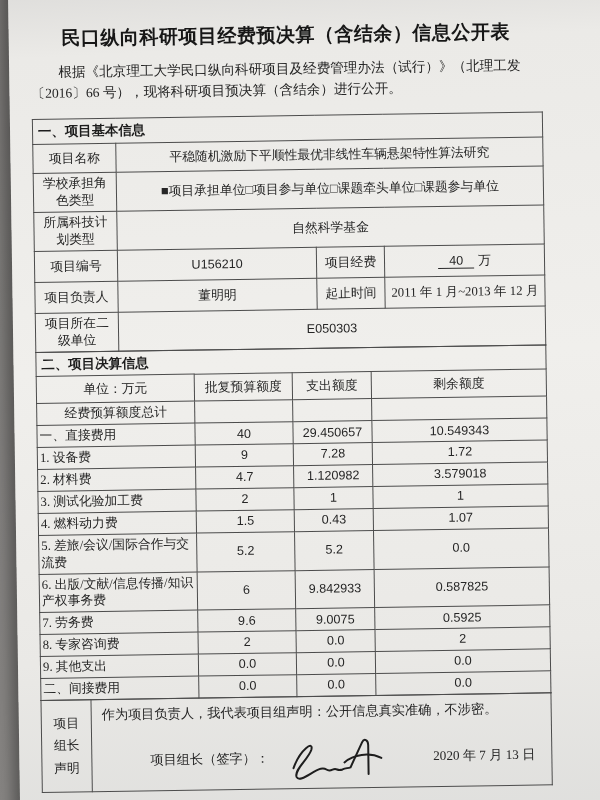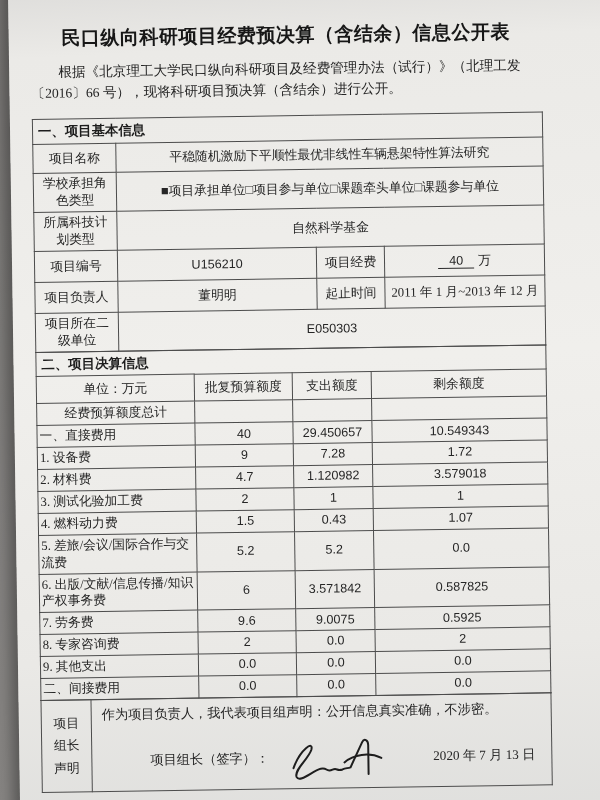--- a/index.html
+++ b/index.html
@@ -171,21 +171,21 @@
       </tr>
       <tr>
         <td class="left h33">5. 差旅/会议/国际合作与交流费</td>
         <td class="num">5.2</td>
         <td class="num">5.2</td>
         <td class="num">0.0</td>
       </tr>
       <tr>
         <td class="left h33">6. 出版/文献/信息传播/知识产权事务费</td>
         <td class="num">6</td>
-        <td class="num">3.571842</td>
+        <td class="num">9.842933</td>
         <td class="num">0.587825</td>
       </tr>
       <tr>
         <td class="left h21">7. 劳务费</td>
         <td class="num">9.6</td>
         <td class="num">9.0075</td>
         <td class="num">0.5925</td>
       </tr>
       <tr>
         <td class="left h21">8. 专家咨询费</td>

